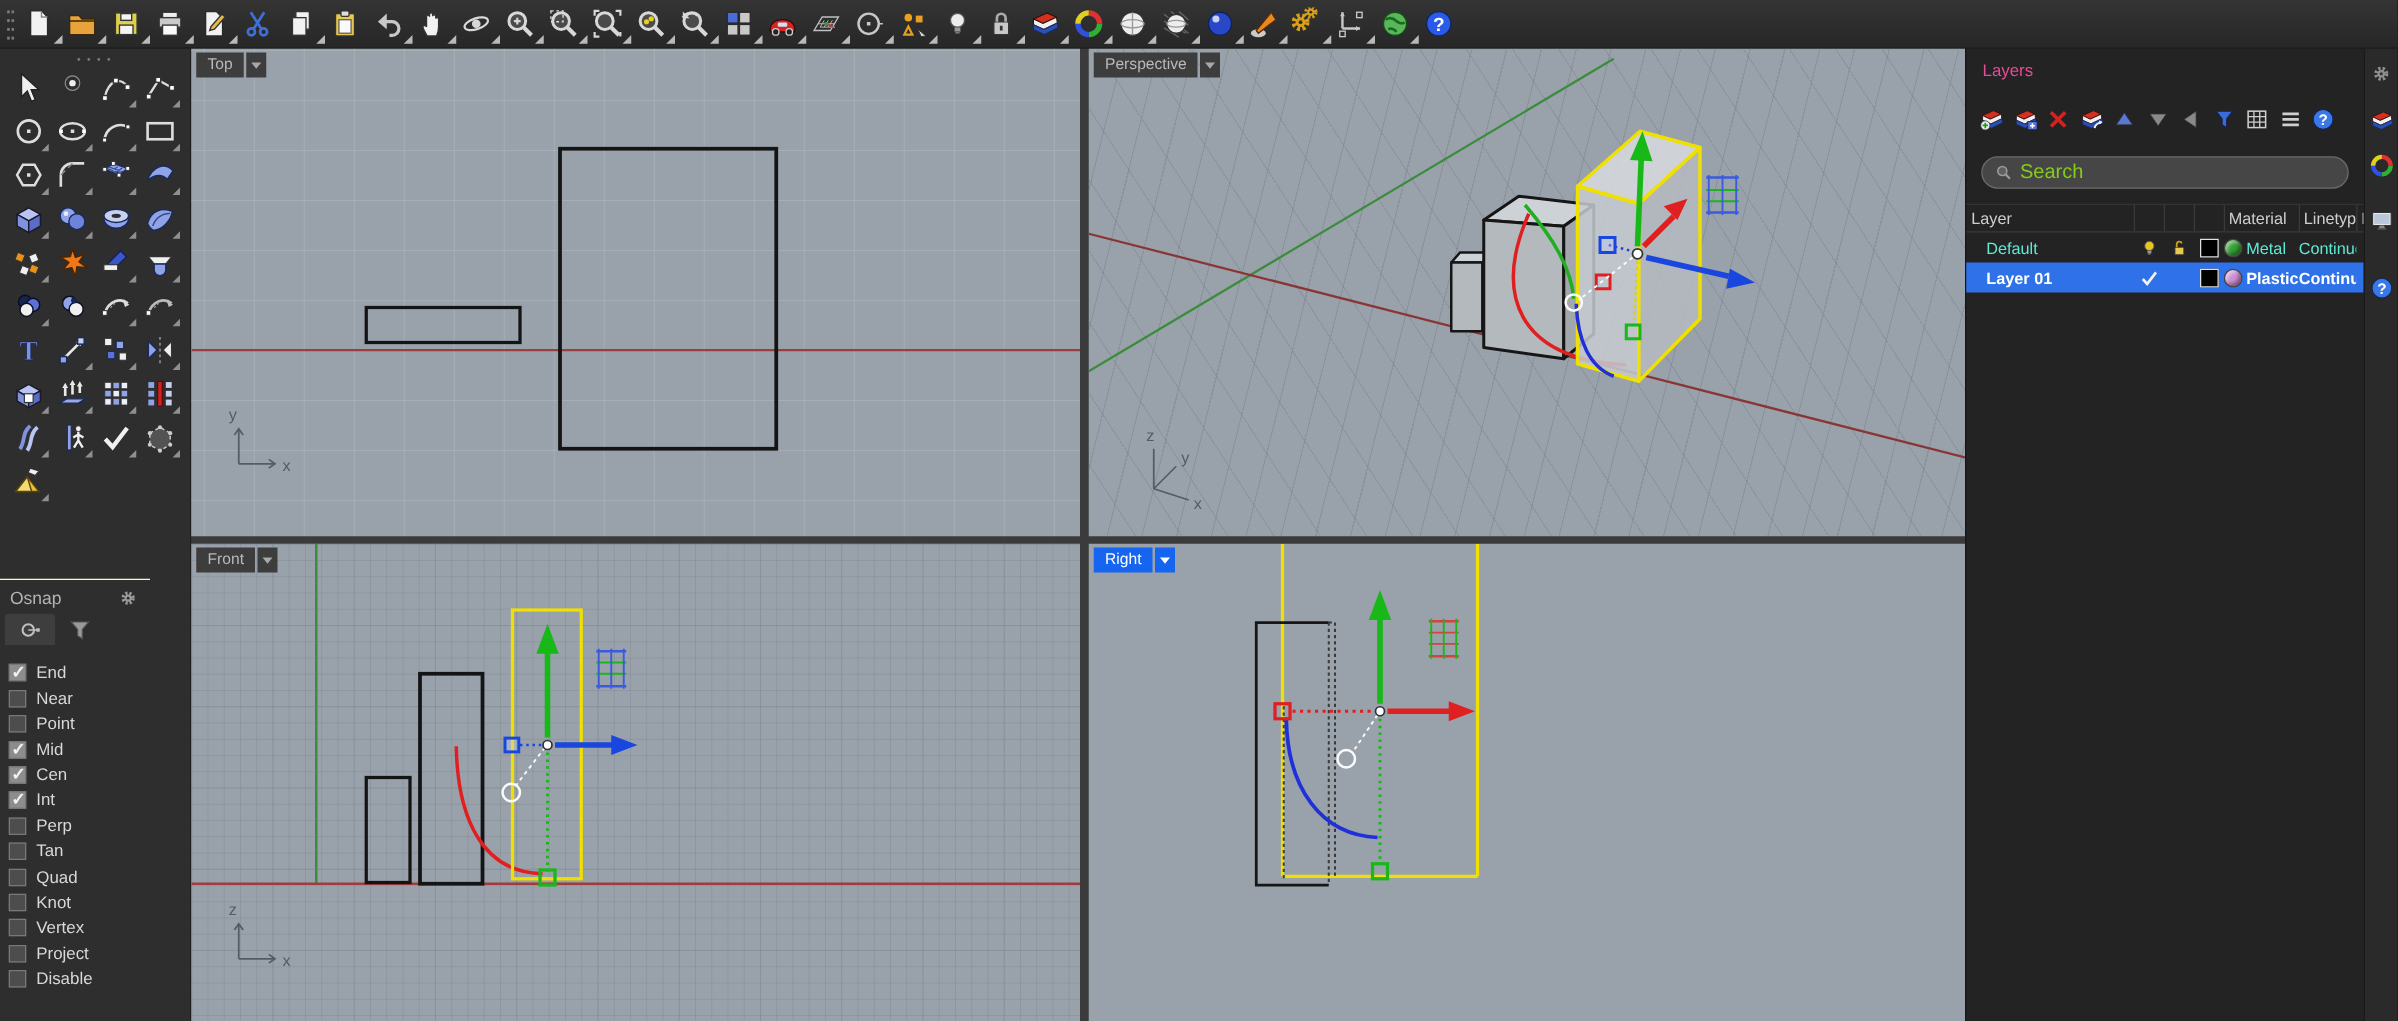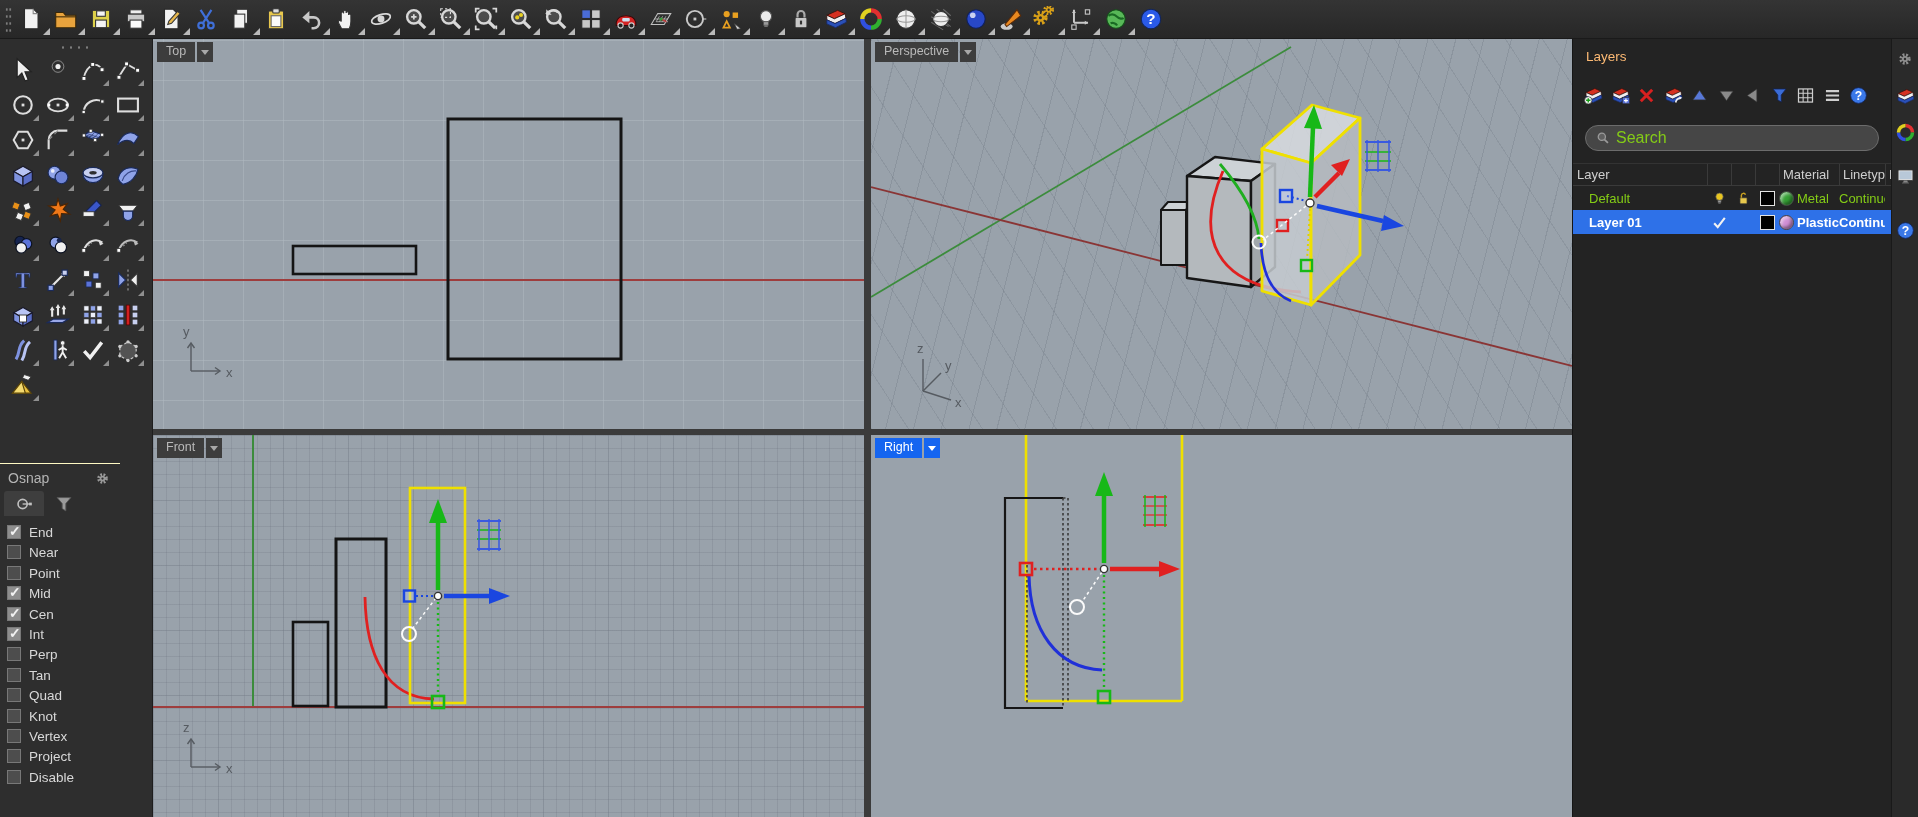--- a/index.html
+++ b/index.html
@@ -35,21 +35,21 @@
   
   .osnap{position:absolute;left:0;top:424px;width:120px;border-top:1px solid #fef9c3;padding-top:4px}
   .os-head{display:flex;align-items:center;justify-content:space-between;padding:2px 10px 2px 8px}
   .os-title{color:#b4b4b4;font-size:14px}
   .os-gear{width:15px;height:15px}
   .os-tabs{display:flex;margin:3px 0 0 4px}
   .os-tab{width:40px;height:25px;display:flex;align-items:center;justify-content:center;background:#2e2e2e}
   .os-tab:first-child{background:#3e3e3e;border-radius:3px 3px 0 0}
   .os-tab .ic{width:22px;height:22px}
   .os-list{margin-top:9px}
-  .os-item{display:flex;align-items:flex-start;height:20.4px;padding-left:7px;gap:8px;cursor:default}
+  .os-item{display:flex;align-items:flex-end;height:20.4px;padding-left:7px;gap:8px;cursor:default}
   .cb{position:relative;width:14px;height:14px;background:#4d4d4d;border:1px solid #787878;box-sizing:border-box;flex:0 0 14px}
   .os-item.checked .cb{background:#8d8d8d}
   .os-item.checked .cb::after{content:"\2713";position:absolute;left:1px;top:-3px;color:#f2f2f2;font-size:14px;font-weight:bold}
   .os-item .lbl{color:#d8d8d8;font-size:13.5px}
 
   
   .vp-wrap{position:absolute;left:153px;top:39px;width:1419px;height:778px;background:#3b3b3b}
   .vp{position:absolute;background:#99a2ab;overflow:hidden}
   #vp-top{left:0;top:0;width:711px;height:390px;
      background-image:linear-gradient(rgba(178,186,194,.5) 1px,transparent 1px),
@@ -70,38 +70,38 @@
   .vtab .t1{background:#3d3d3d;color:#b9b9b9;font-size:12.5px;font-weight:normal;padding:3px 9px 4px 9px;line-height:13px}
   .vtab .t2{background:#3d3d3d;margin-left:2px;width:16px;display:flex;align-items:center;justify-content:center}
   .dd{width:0;height:0;border-left:4px solid transparent;border-right:4px solid transparent;border-top:5px solid #a8a8a8}
   .vtab.active .t1{background:#1565f0;color:#fff}
   .vtab.active .t2{background:#1565f0}
   .vtab.active .dd{border-top-color:#fff}
   .ax{font-size:13px;fill:#565b61}
 
   
   .panel{position:absolute;left:1572px;top:39px;width:346px;height:778px;background:#232323;border-left:1px solid #151515;box-sizing:border-box}
-  .p-title{position:absolute;left:13px;top:10px;color:#fdba74;font-size:13.5px}
+  .p-title{position:absolute;left:13px;top:10px;color:#ec4899;font-size:13.5px}
   .p-tools{position:absolute;left:10px;top:46px;display:flex;align-items:center}
   .p-btn{width:22px;height:22px;margin-right:4.5px}
   .p-btn .ic{width:21px;height:21px}
   .p-search{position:absolute;left:12px;top:86px;width:294px;height:26px;border-radius:14px;
             background:#464646;border:1px solid #6c6c6c;display:flex;align-items:center;
             padding:0 10px;gap:6px;box-sizing:border-box}
   .s-ic{width:14px;height:14px}
   .s-ph{color:#84cc16;font-size:16px}
   .p-header{position:absolute;left:0;top:124px;width:318px;height:23px;display:flex;align-items:center;
             font-size:13px;color:#cfcfcf;border-top:1px solid #333;border-bottom:1px solid #3a3a3a;box-sizing:border-box}
   .h-name{width:134px;padding-left:4px;box-sizing:border-box}
   .h-c{width:24px;height:100%;border-left:1px solid #3a3a3a;box-sizing:border-box}
   .h-mat{width:60px;height:100%;border-left:1px solid #3a3a3a;padding:3px 0 0 3px;overflow:hidden;white-space:nowrap;box-sizing:border-box}
   .h-lt{width:46px;height:100%;border-left:1px solid #3a3a3a;padding:3px 0 0 3px;overflow:hidden;white-space:nowrap;box-sizing:border-box}
   .h-p{flex:1;height:100%;border-left:1px solid #3a3a3a;padding:3px 0 0 3px;overflow:hidden;white-space:nowrap;box-sizing:border-box}
   .p-rows{position:absolute;left:0;top:147px;width:318px}
-  .lrow{display:flex;align-items:center;height:24px;font-size:13px;color:#84cc16;cursor:default}
+  .lrow{display:flex;align-items:center;height:24px;font-size:13px;color:#5eead4;cursor:default}
   .lrow.selected{background:#2e71e8;color:#fff;font-weight:bold}
   .lname{width:134px;padding-left:16px;box-sizing:border-box;white-space:nowrap;overflow:hidden}
   .lc{width:24px;display:flex;justify-content:center;align-items:center}
   .lc .ii{width:17px;height:17px}
   .swatch{width:13px;height:13px;background:#000;border:1.5px solid #e2e2e2;box-sizing:content-box}
   .lmat{width:60px;display:flex;align-items:center;gap:3px;overflow:hidden;white-space:nowrap}
   .msphere{flex:0 0 13px;width:13px;height:13px;border-radius:50%;border:1px solid #444;
            box-shadow:inset -2px -2px 3px rgba(0,0,0,.4),inset 2px 2px 3px rgba(255,255,255,.5)}
   .llt{width:46px;overflow:hidden;white-space:nowrap}
   .p-strip{position:absolute;left:318px;top:0;width:27px;height:778px;background:#2a2a2a;border-left:1px solid #191919;box-sizing:border-box}

